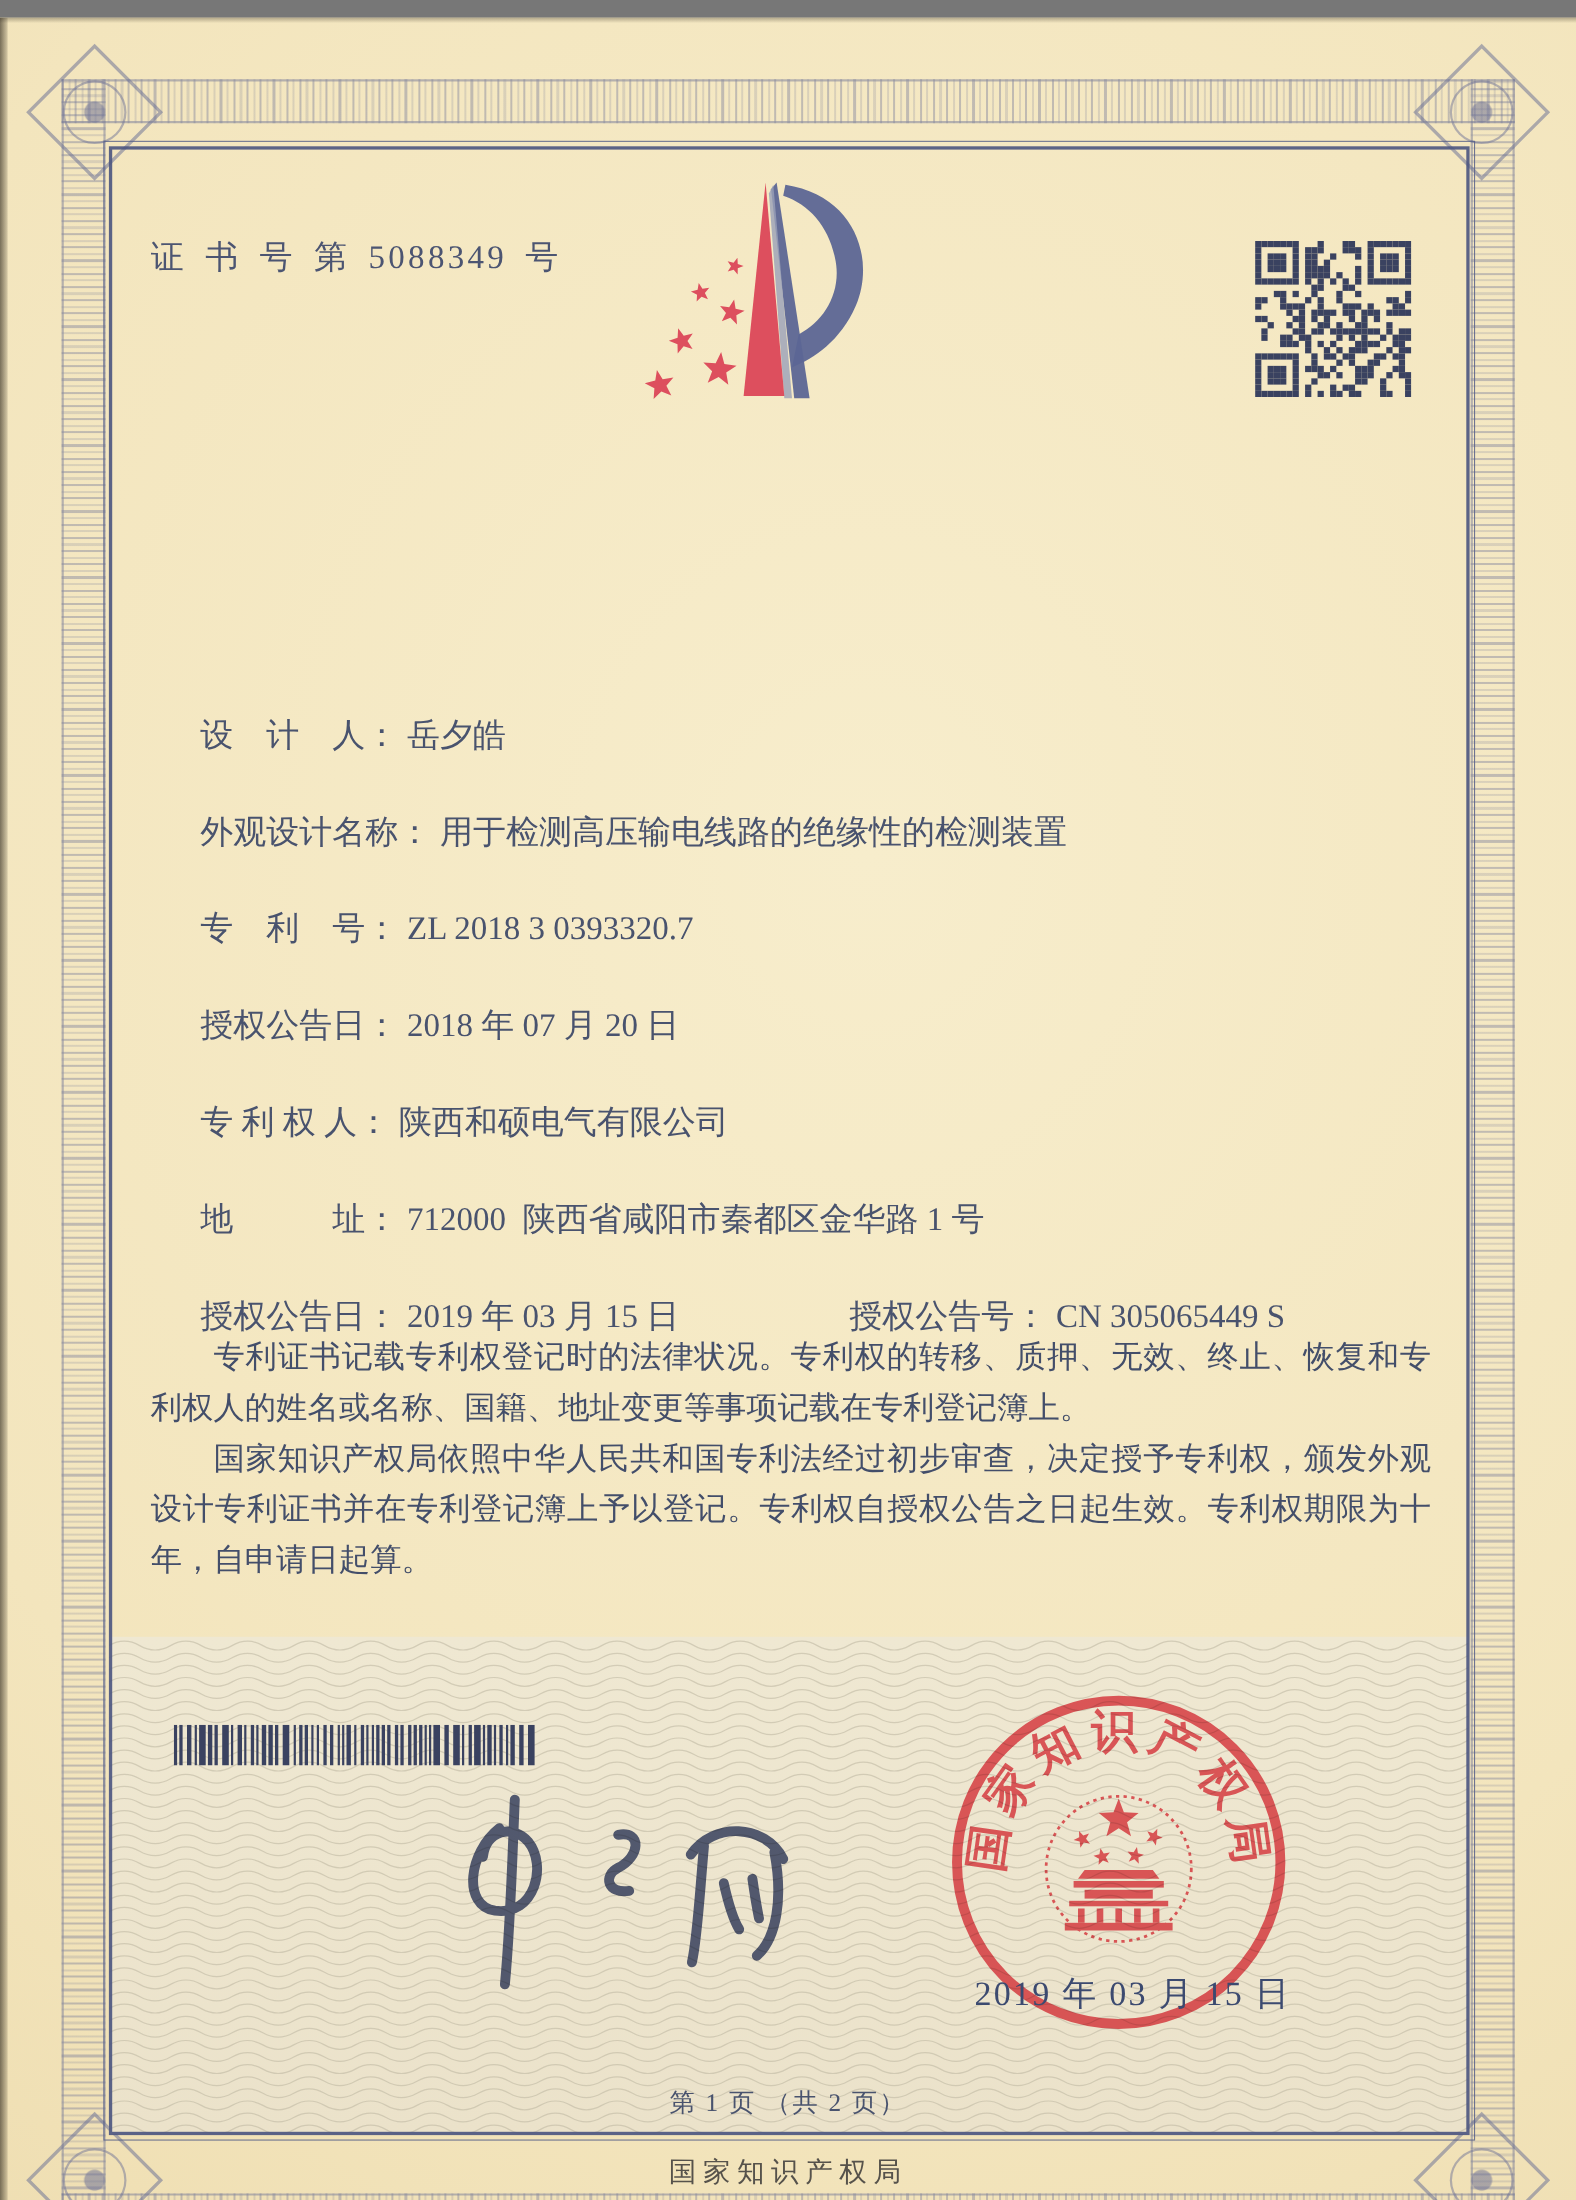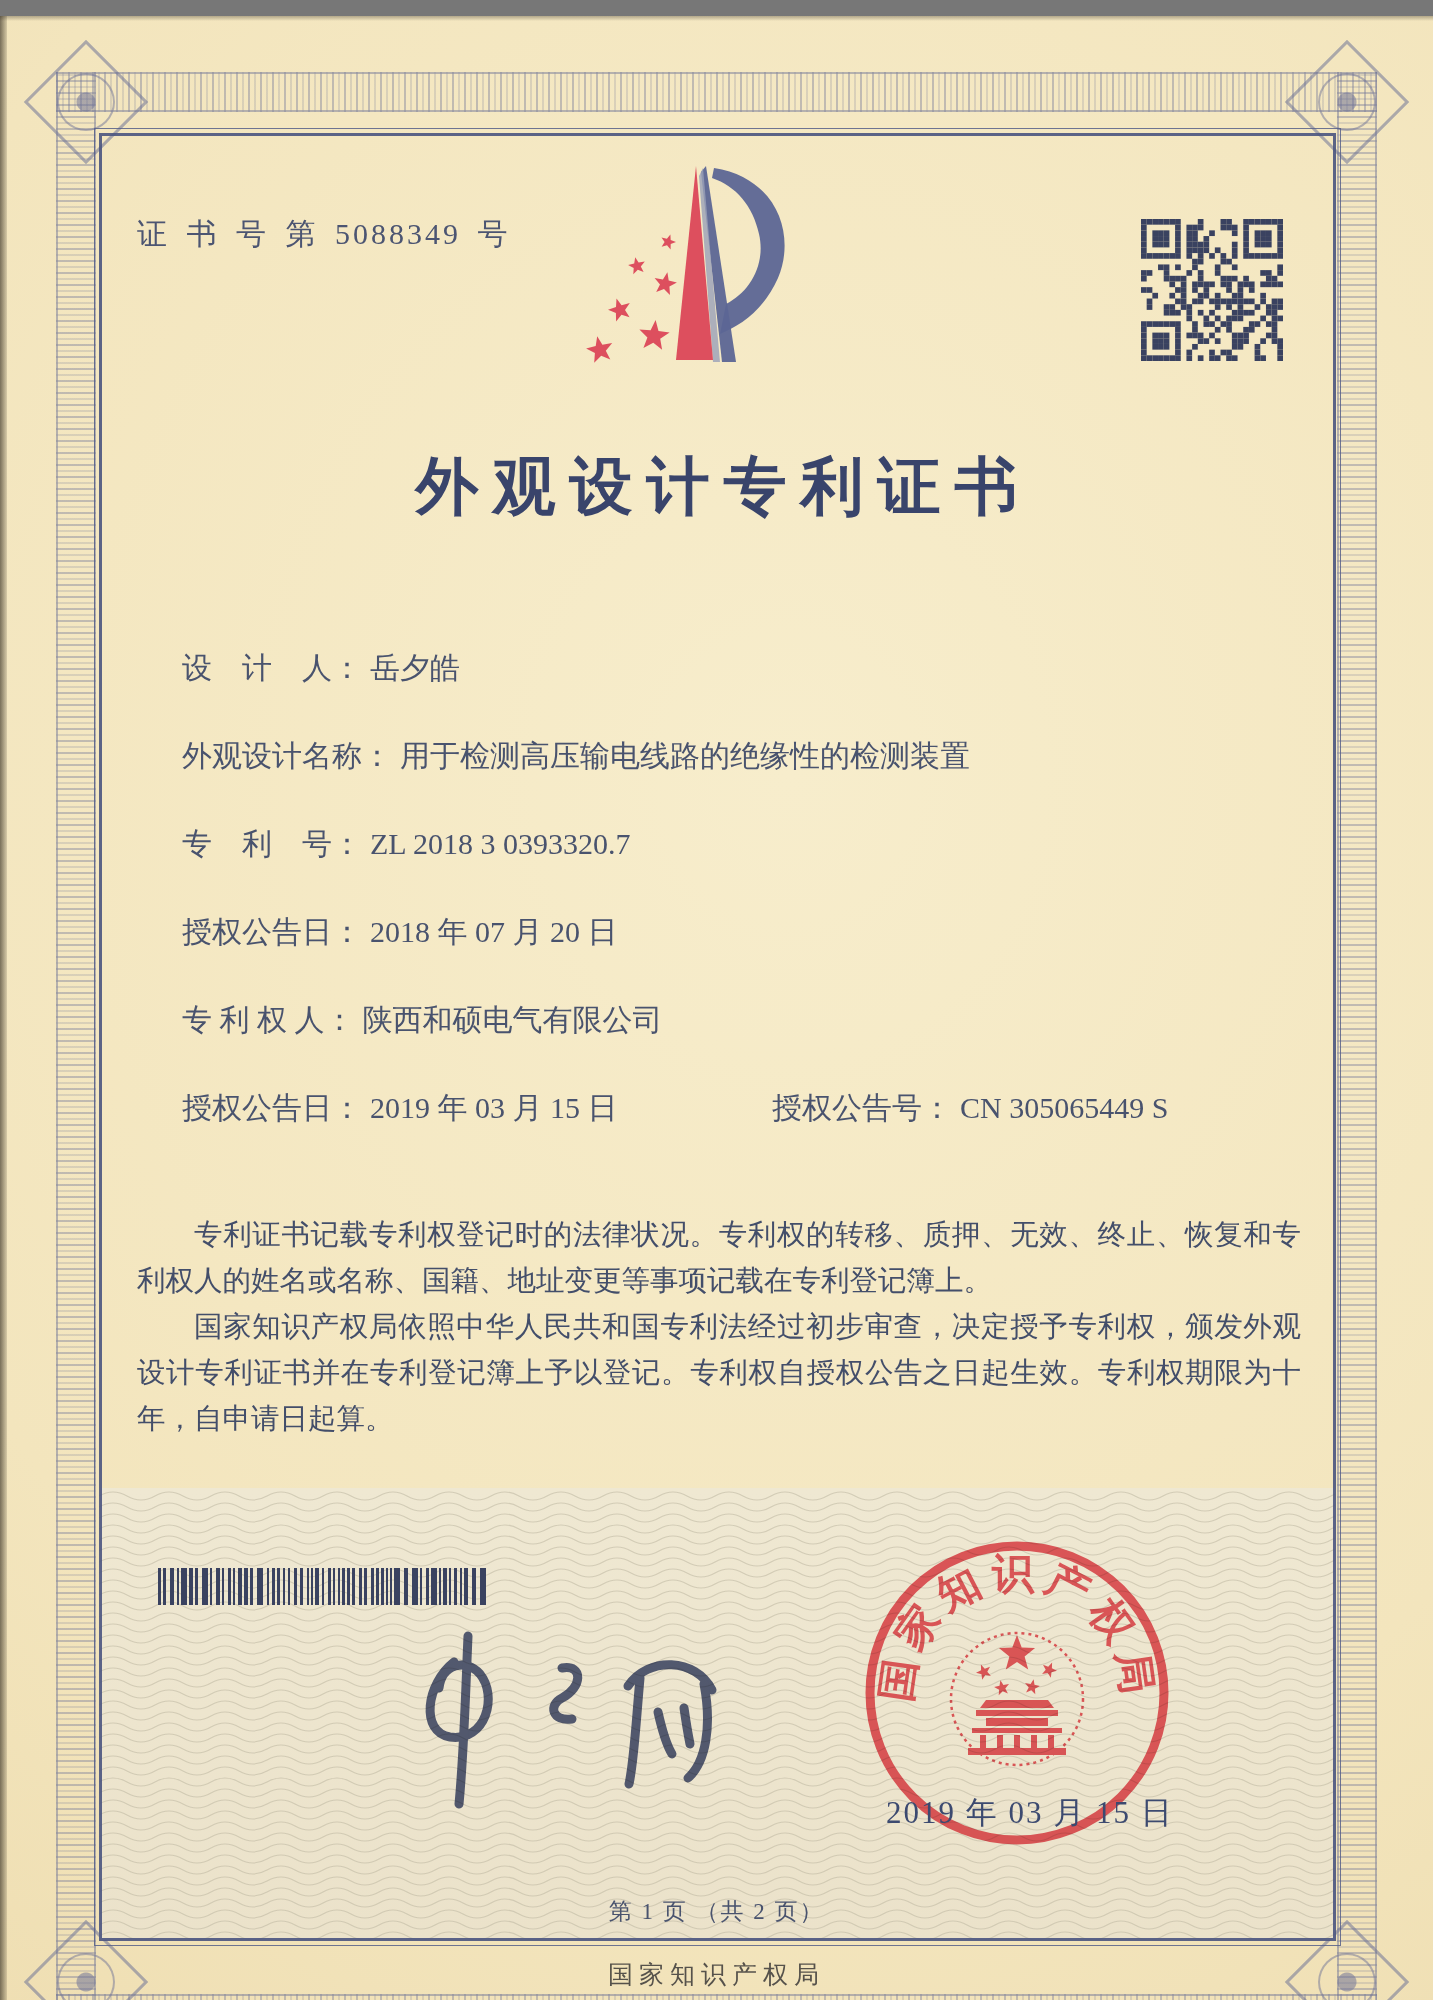--- a/index.html
+++ b/index.html
@@ -474,37 +474,39 @@
         <rect x="68.16" y="136.32" width="5.68" height="5.68" fill="#3a4260"></rect>
         <rect x="73.84" y="136.32" width="5.68" height="5.68" fill="#3a4260"></rect>
         <rect x="85.20" y="136.32" width="5.68" height="5.68" fill="#3a4260"></rect>
         <rect x="90.88" y="136.32" width="5.68" height="5.68" fill="#3a4260"></rect>
         <rect x="113.60" y="136.32" width="5.68" height="5.68" fill="#3a4260"></rect>
         <rect x="119.28" y="136.32" width="5.68" height="5.68" fill="#3a4260"></rect>
         <rect x="136.32" y="136.32" width="5.68" height="5.68" fill="#3a4260"></rect>
       </g>
   </svg>
 
-  <div class="title">外观设计专利证书</div>
 
   <div class="fields">
     <div class="frow">
       <span class="flabel">设　计　人：</span><span class="fvalue">岳夕皓</span>
     </div>
     <div class="frow">
       <span class="flabel">外观设计名称：</span><span class="fvalue">用于检测高压输电线路的绝缘性的检测装置</span>
     </div>
     <div class="frow">
       <span class="flabel">专　利　号：</span><span class="fvalue">ZL 2018 3 0393320.7</span>
     </div>
     <div class="frow">
       <span class="flabel">授权公告日：</span><span class="fvalue">2018 年 07 月 20 日</span>
     </div>
     <div class="frow">
       <span class="flabel">专 利 权 人：</span><span class="fvalue">陕西和硕电气有限公司</span>
+    </div>
+    <div class="frow">
+      <span class="flabel">地　　　址：</span><span class="fvalue">712000  陕西省咸阳市秦都区金华路 1 号</span>
     </div>
     <div class="frow">
       <span class="flabel">授权公告日：</span><span class="fvalue">2019 年 03 月 15 日</span>
       <span class="pair2">
         <span class="flabel">授权公告号：</span><span class="fvalue">CN 305065449 S</span>
       </span>
     </div>
   </div>
 
   <div class="legal">

